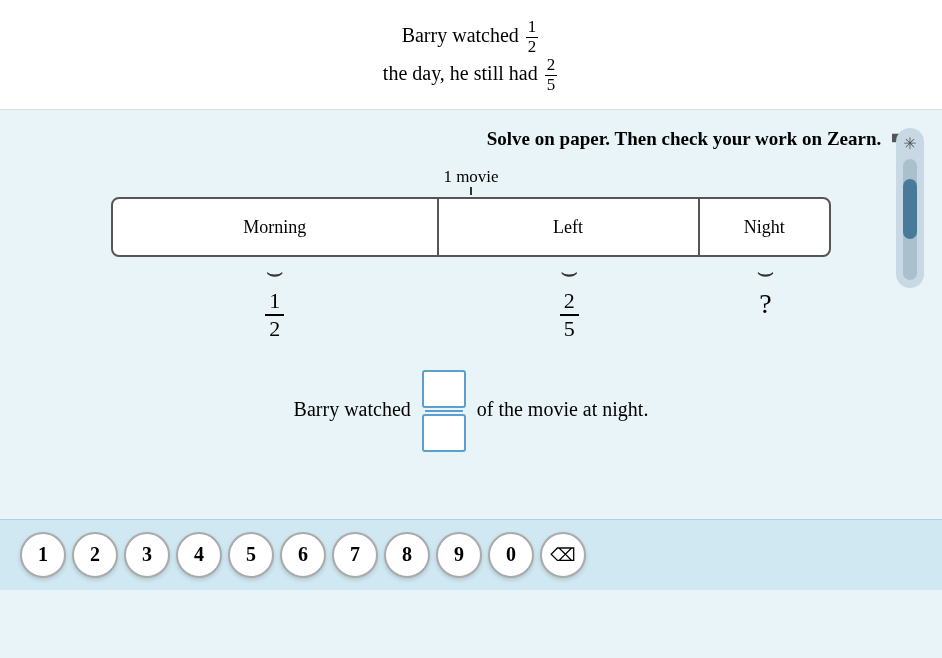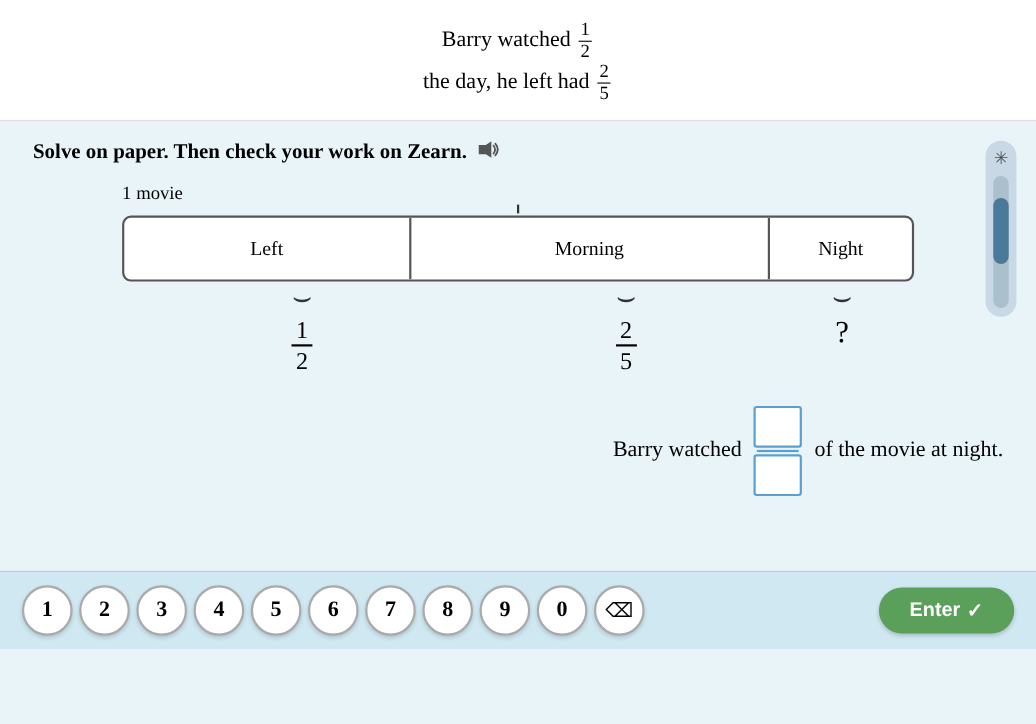--- a/index.html
+++ b/index.html
@@ -50,33 +50,33 @@
     
     .main-area {
       background: #e8f4f8;
       padding: 18px 30px;
       position: relative;
     }
 
     .solve-text {
       font-size: 19px;
       font-weight: bold;
-      text-align: left;
+      text-align: right;
       margin-bottom: 14px;
     }
 
     
     .bar-container {
       position: relative;
       margin: 0 auto;
       width: 720px;
     }
 
     .one-movie-label {
-      text-align: left;
+      text-align: center;
       font-size: 17px;
       margin-bottom: 2px;
       position: relative;
       margin-top: 16px;
     }
     .one-movie-label::after {
       content: '';
       display: block;
       width: 2px;
       height: 8px;
@@ -154,21 +154,21 @@
       padding: 0 4px;
       font-size: 22px;
     }
     .brace-question {
       font-size: 28px;
       margin-top: 4px;
     }
 
     
     .answer-section {
-      text-align: right;
+      text-align: center;
       margin-top: 28px;
       font-size: 20px;
     }
     .fraction-input {
       display: inline-flex;
       flex-direction: column;
       align-items: center;
       margin: 0 6px;
       vertical-align: middle;
     }
@@ -291,21 +291,21 @@
 
 <div class="question-area">
   <div>
     <span>Barry watched</span>
     <span class="fraction">
       <span class="numerator">1</span>
       <span class="denominator">2</span>
     </span>
   </div>
   <div>
-    <span>the day, he left had</span>
+    <span>the day, he still had</span>
     <span class="fraction">
       <span class="numerator">2</span>
       <span class="denominator">5</span>
     </span>
   </div>
 </div>
 
 <div class="main-area" style="height: 480px; position: relative;">
 
   <div class="scrollbar-widget">
@@ -323,25 +323,25 @@
         <path d="M16,4 Q20,9 16,14" stroke="#555" stroke-width="2" fill="none"></path>
         <path d="M18,2 Q24,9 18,16" stroke="#555" stroke-width="2" fill="none"></path>
       </svg>
     </span>
   </div>
 
   <div class="bar-container">
     <div class="one-movie-label">1 movie</div>
 
     <div class="bar-wrapper">
+      <div class="bar-section bar-morning">
+        <span>Morning</span>
+      </div>
       <div class="bar-section bar-left">
         <span>Left</span>
-      </div>
-      <div class="bar-section bar-morning">
-        <span>Morning</span>
       </div>
       <div class="bar-section bar-night">
         <span>Night</span>
       </div>
     </div>
 
     <div class="bar-labels-row">
 
       <div class="brace-item brace-morning">
         <span class="brace-arrow">⌣</span>
@@ -383,19 +383,15 @@
       <div class="num-btn">3</div>
       <div class="num-btn">4</div>
       <div class="num-btn">5</div>
       <div class="num-btn">6</div>
       <div class="num-btn">7</div>
       <div class="num-btn">8</div>
       <div class="num-btn">9</div>
       <div class="num-btn">0</div>
       <div class="delete-btn">⌫</div>
     </div>
-    <button class="enter-btn">
-      <span>Enter</span>
-      <span>✓</span>
-    </button>
   </div>
 
 </div>
 
 </body></html>

